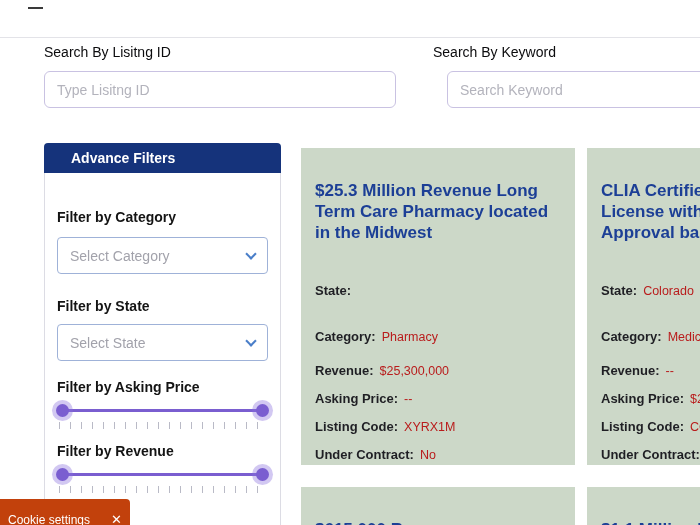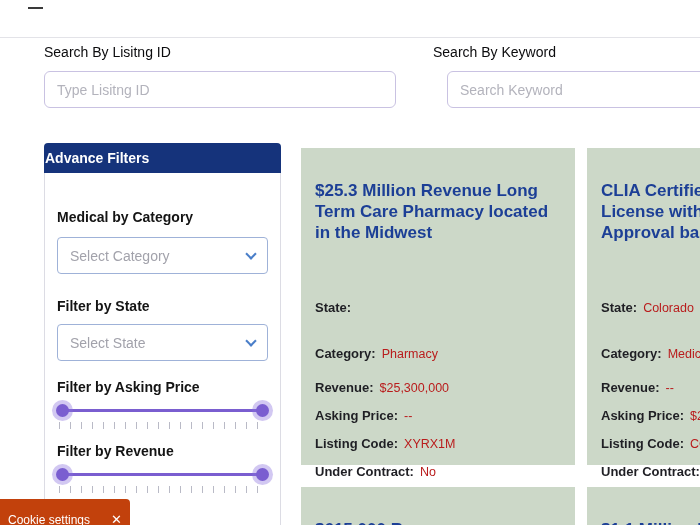--- a/index.html
+++ b/index.html
@@ -14,21 +14,21 @@
   .lbl-listing { left:44px; }
   .lbl-keyword { left:433px; }
   .search-input { position:absolute; top:71px; width:352px; height:37px; border:1px solid #c9c2e2; border-radius:6px;
                   padding:0 12px; font-size:14px; color:#333; font-family:"Liberation Sans", sans-serif; outline:none; background:#fff; }
   .search-input::placeholder { color:#b3b3bc; }
   .inp-listing { left:44px; }
   .inp-keyword { left:447px; }
 
   .filters { position:absolute; left:44px; top:143px; width:237px; }
   .filters-header { height:30px; line-height:30px; background:#15337b; color:#ffffff; font-size:14px; font-weight:700;
-                    padding-left:1px; border-radius:4px 4px 0 0; }
+                    padding-left:27px; border-radius:4px 4px 0 0; }
   .filters-body { background:#fff; border:1px solid #dcdce4; border-top:none; padding:12px; min-height:400px; }
   .filter-label { font-size:14px; font-weight:700; color:#141414; }
   .mt-cat { margin-top:24px; }
   .mt-state { margin-top:24px; }
   .mt-price { margin-top:18px; }
   .mt-rev { margin-top:14px; }
   .select { margin-top:12px; height:37px; border:1px solid #9fb2d8; border-radius:4px; background:#fff;
             display:flex; align-items:center; justify-content:space-between; padding:6px 12px; cursor:pointer; }
   .select.mt-sm { margin-top:10px; }
   .select-value { font-size:14px; color:#a2a2ab; }
@@ -46,21 +46,21 @@
 
   .card { position:absolute; width:274px; background:#ccd8c8; padding:32px 14px; cursor:pointer; }
   .card1 { left:301px; top:148px; height:317px; }
   .card2 { left:587px; top:148px; height:317px; }
   .card3 { left:301px; top:487px; height:200px; }
   .card4 { left:587px; top:487px; height:200px; }
   .card-title { color:#1c3f96; font-size:17px; font-weight:700; line-height:1.24; white-space:pre-line; }
   .row { font-size:13px; line-height:1.2; }
   .row .fl { font-weight:700; color:#1f1f24; }
   .row .fv { color:#b91c1c; font-size:12.5px; margin-left:6px; }
-  .row-state { margin-top:57px; }
+  .row-state { margin-top:40px; }
   .row-category { margin-top:30px; }
   .row-revenue { margin-top:18px; }
   .row-asking { margin-top:12px; }
   .row-code { margin-top:12px; }
   .row-contract { margin-top:12px; }
 
   .cookie { position:absolute; left:0; top:499px; width:130px; height:41px; background:#c2410c; color:#fff;
             display:flex; align-items:center; justify-content:space-between; padding:0 8px; border-radius:0 4px 0 0; cursor:pointer; }
   .cookie-label { font-size:12px; }
   .cookie-close { font-size:13px; line-height:1; cursor:pointer; }
@@ -76,21 +76,21 @@
   <div class="search-label lbl-listing">Search By Lisitng ID</div>
   <input class="search-input inp-listing" type="text" placeholder="Type Lisitng ID" style="">
 
   <div class="search-label lbl-keyword">Search By Keyword</div>
   <input class="search-input inp-keyword" type="text" placeholder="Search Keyword" style="">
 
   <div class="filters">
     <div class="filters-header">Advance Filters</div>
     <div class="filters-body">
 
-      <div class="filter-label mt-cat">Medical by Category</div>
+      <div class="filter-label mt-cat">Filter by Category</div>
       <div class="select">
         <span class="select-value">Select Category</span>
         <span class="chevron"></span>
       </div>
 
       <div class="filter-label mt-state">Filter by State</div>
       <div class="select mt-sm">
         <span class="select-value">Select State</span>
         <span class="chevron"></span>
       </div>

